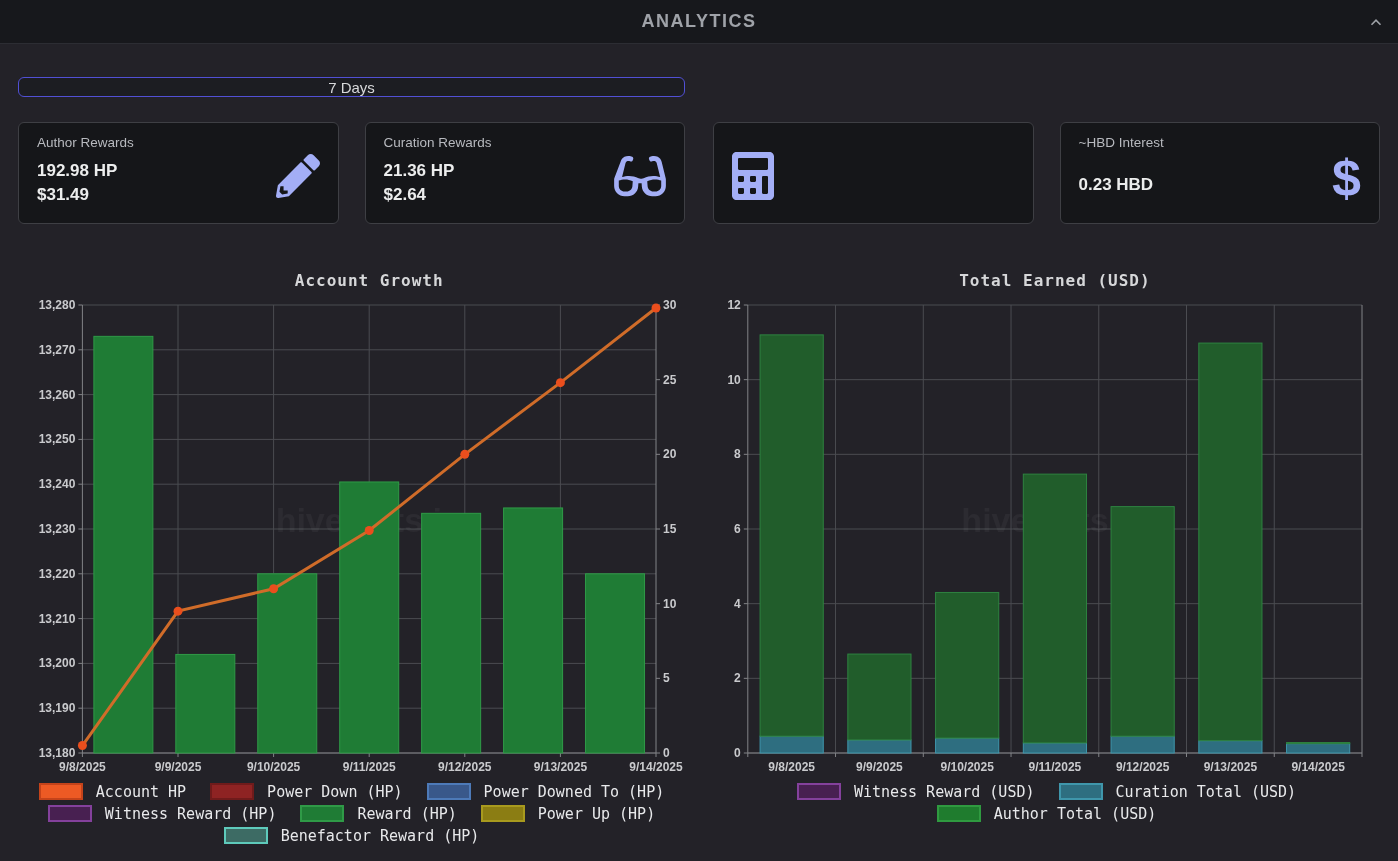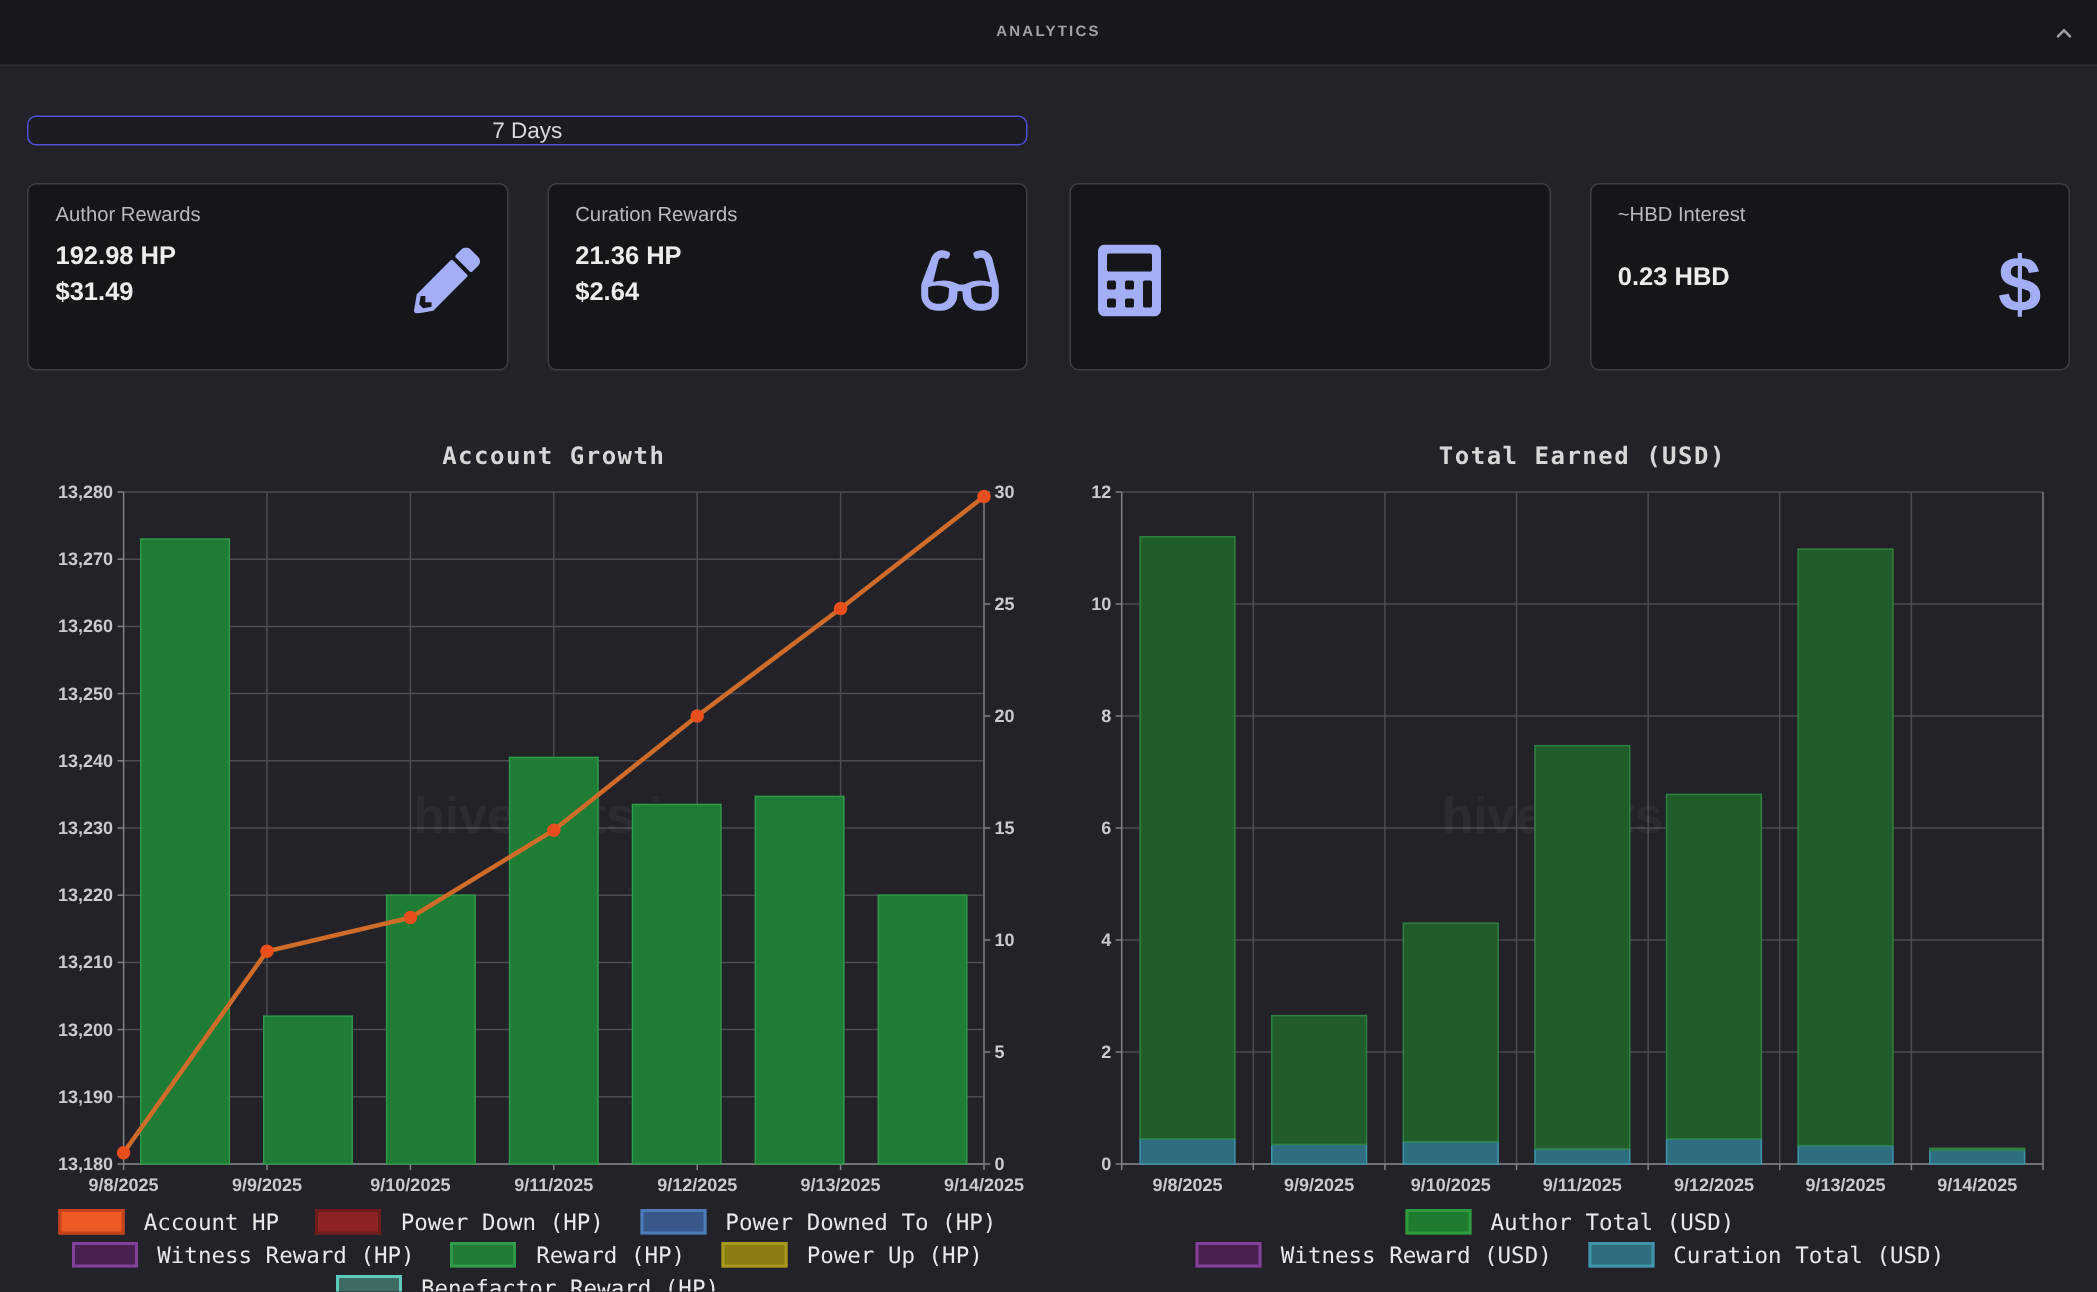--- a/index.html
+++ b/index.html
@@ -8,21 +8,21 @@
     background:#232228;
     font-family:"Liberation Sans", sans-serif;
     color:#e8e9eb;
   }
   
   .app-header {
     height:44px; background:#17181c; border-bottom:1px solid #2c2d33;
     display:flex; align-items:center; justify-content:center; position:relative;
   }
   .app-header .title {
-    font-size:10px; font-weight:bold; letter-spacing:1.5px; color:#9fa2a8;
+    font-size:18px; font-weight:bold; letter-spacing:1.5px; color:#9fa2a8;
   }
   .collapse-btn {
     position:absolute; right:10px; top:10px; width:24px; height:24px;
     display:flex; align-items:center; justify-content:center; cursor:pointer;
   }
   
   .content { padding:0 18px; }
   .half-row { display:grid; grid-template-columns:667px 667px; column-gap:28px; }
   
   .range-row { margin-top:33px; }
@@ -30,21 +30,21 @@
     height:20px; width:100%; border-radius:6px; background:#1c1d22;
     border:1px solid #45464b; color:#d8d9db; font-size:15px;
     font-family:"Liberation Sans", sans-serif; cursor:pointer;
     display:flex; align-items:center; justify-content:center;
   }
   .range-btn.selected { border-color:#5150d5; }
   
   .cards-row { margin-top:25px; }
   .card-pair { display:grid; grid-template-columns:1fr 1fr; column-gap:26px; }
   .card {
-    height:125px; background:#151619; border:1px solid #3e3f44; border-radius:6px;
+    height:102px; background:#151619; border:1px solid #3e3f44; border-radius:6px;
     padding:12px 18px 10px 18px; display:flex; justify-content:space-between;
   }
   .card .label { font-size:13.5px; color:#b8babf; }
   .vals { margin-top:9px; }
   .vals div { font-size:17px; font-weight:bold; color:#eceded; line-height:24px; }
   .vals div:empty { display:none; }
   .vals.single { padding-top:14px; }
   .card-icon { align-self:center; color:#a3aef6; margin-top:8px; }
   
   .charts-row { margin-top:30px; }
@@ -316,31 +316,31 @@
           <rect x="134.82685714285714" y="400.06666666666666" width="63.17485714285714" height="85.86666666666667" fill="#215d2b" stroke="#2e8340" stroke-width="1"></rect>
           <rect x="222.56971428571427" y="338.4666666666667" width="63.17485714285714" height="145.59999999999997" fill="#215d2b" stroke="#2e8340" stroke-width="1"></rect>
           <rect x="310.31257142857146" y="220.12" width="63.17485714285714" height="268.8" fill="#215d2b" stroke="#2e8340" stroke-width="1"></rect>
           <rect x="398.0554285714286" y="252.59999999999997" width="63.17485714285714" height="229.60000000000002" fill="#215d2b" stroke="#2e8340" stroke-width="1"></rect>
           <rect x="485.79828571428567" y="89.07999999999998" width="63.17485714285714" height="397.6" fill="#215d2b" stroke="#2e8340" stroke-width="1"></rect>
           <rect x="573.5411428571429" y="488.5466666666667" width="63.17485714285714" height="1.1200000000000045" fill="#215d2b" stroke="#2e8340" stroke-width="1"></rect>
         </svg>
       <div class="legend">
           <div class="legend-row">
             <div class="legend-item">
+              <span class="legend-swatch" style="background: rgb(72, 32, 81); border: 2px solid rgb(132, 65, 156);"></span>
+              <span class="legend-label">Witness Reward (USD)</span>
+            </div>
+            <div class="legend-item">
+              <span class="legend-swatch" style="background: rgb(46, 110, 128); border: 2px solid rgb(63, 150, 171);"></span>
+              <span class="legend-label">Curation Total (USD)</span>
+            </div>
+          </div>
+          <div class="legend-row">
+            <div class="legend-item">
               <span class="legend-swatch" style="background: rgb(31, 124, 46); border: 2px solid rgb(47, 154, 64);"></span>
               <span class="legend-label">Author Total (USD)</span>
             </div>
           </div>
-          <div class="legend-row">
-            <div class="legend-item">
-              <span class="legend-swatch" style="background: rgb(72, 32, 81); border: 2px solid rgb(132, 65, 156);"></span>
-              <span class="legend-label">Witness Reward (USD)</span>
-            </div>
-            <div class="legend-item">
-              <span class="legend-swatch" style="background: rgb(46, 110, 128); border: 2px solid rgb(63, 150, 171);"></span>
-              <span class="legend-label">Curation Total (USD)</span>
-            </div>
-          </div>
         </div>
     </div>
   </div>
 
 </div>
 
 </body></html>

